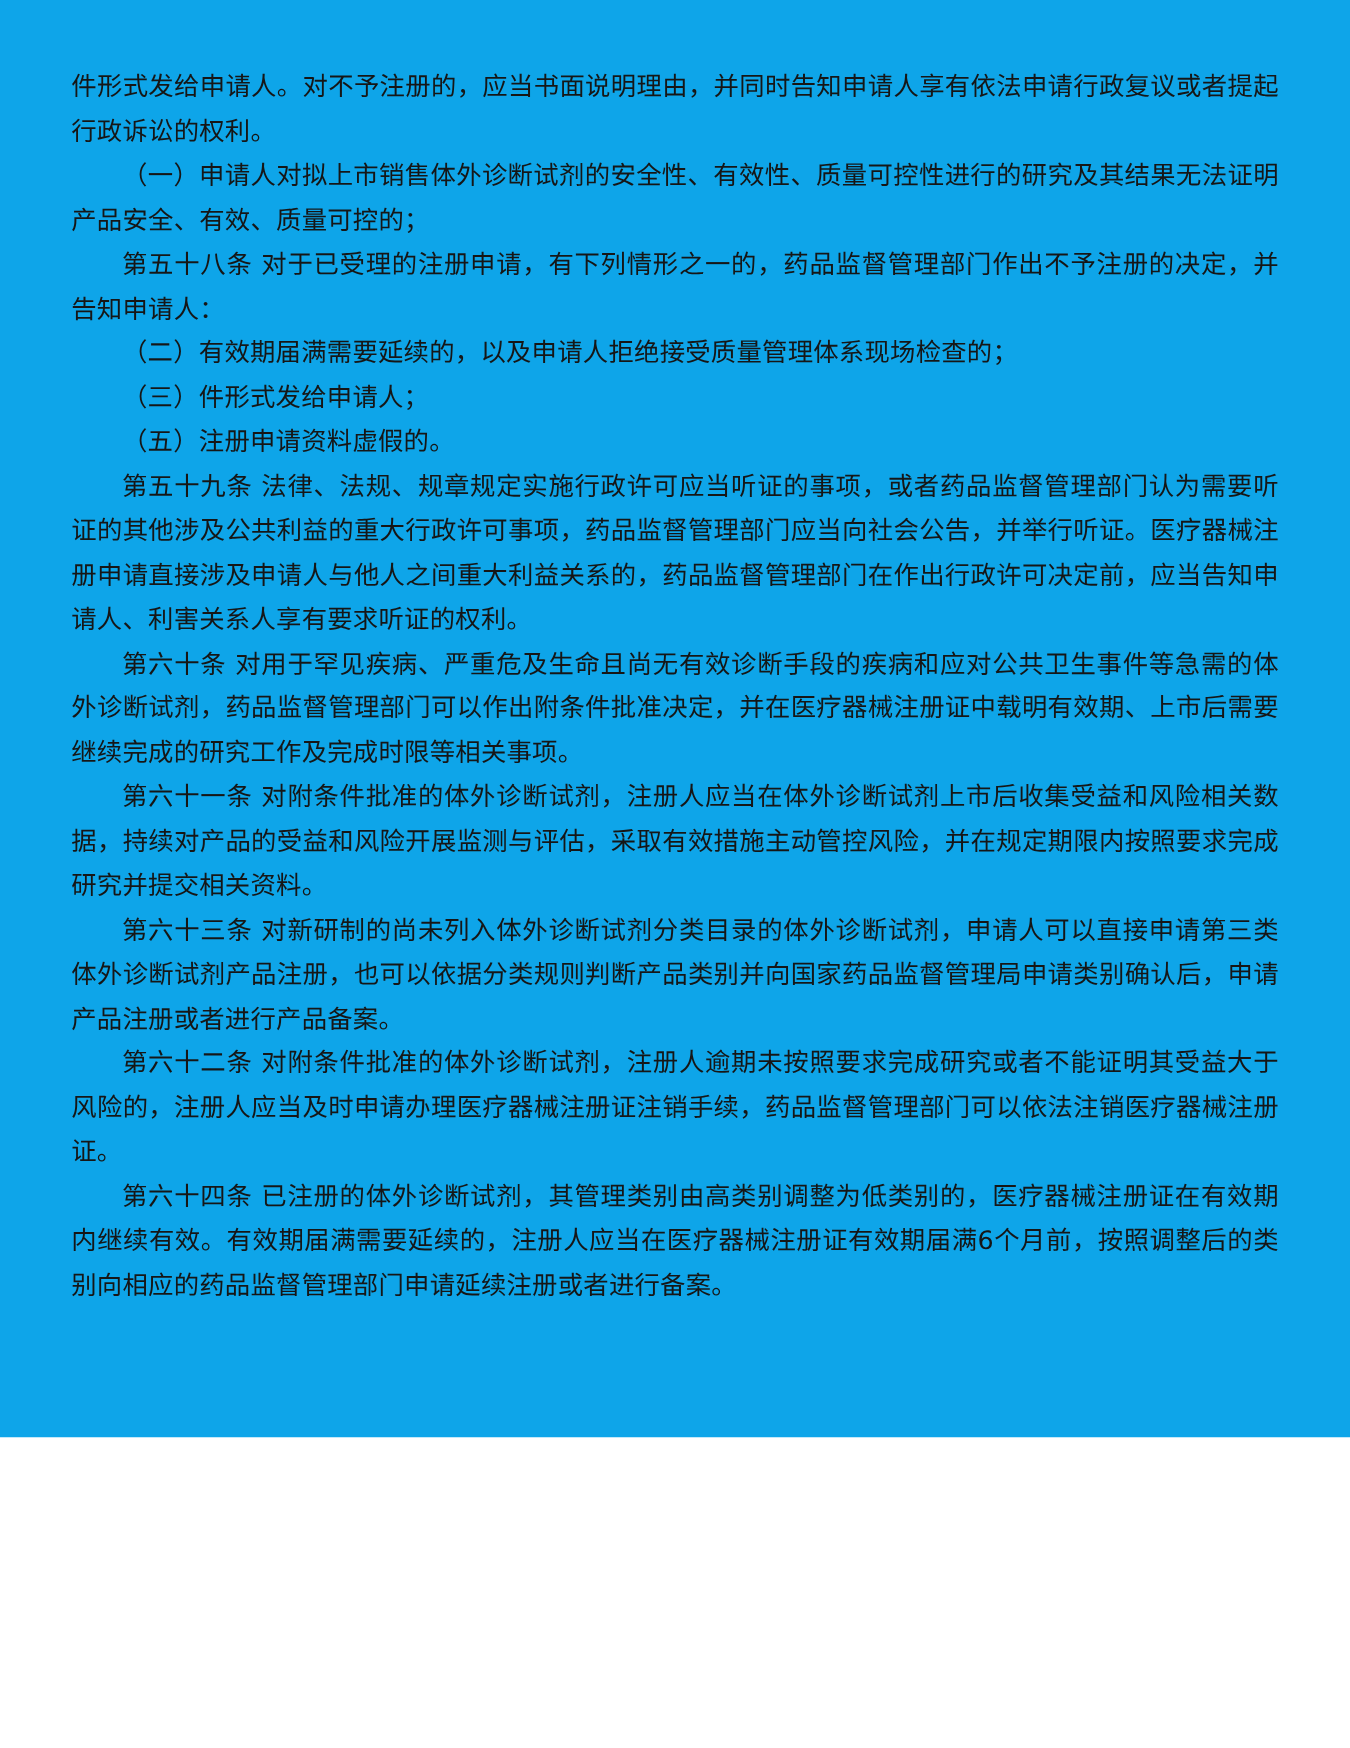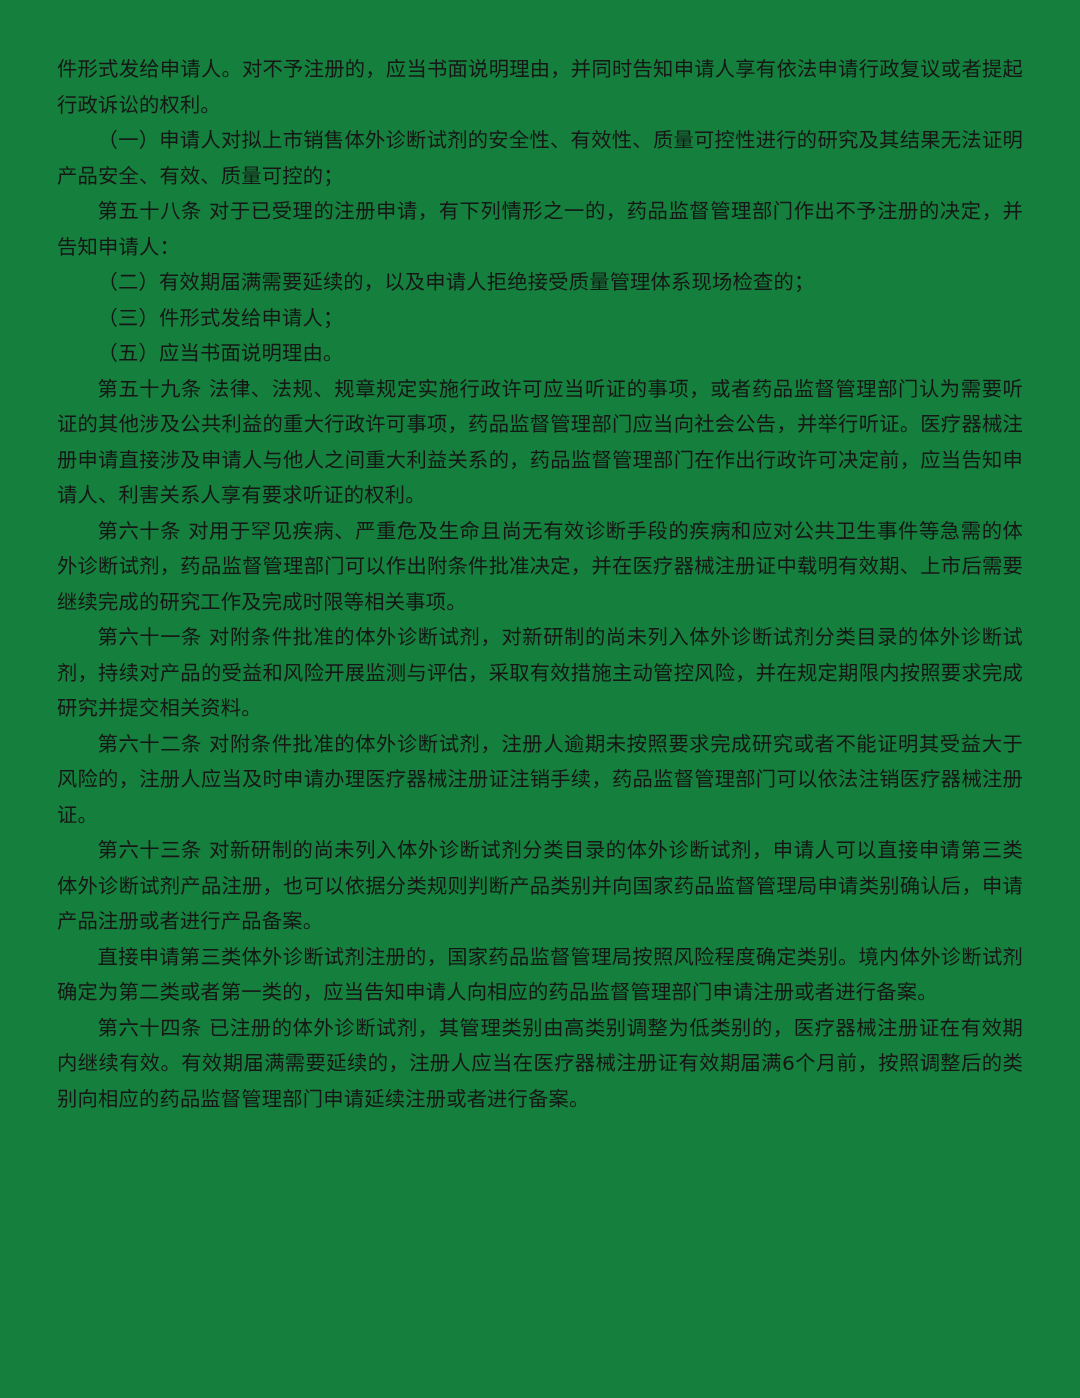--- a/index.html
+++ b/index.html
@@ -3,22 +3,22 @@
 <meta charset="utf-8">
 <style>
   html, body {
     margin: 0;
     padding: 0;
     background: #ffffff;
   }
   .page {
     position: relative;
     width: 1080px;
-    height: 1398px;
-    background: #15803d;
+    height: 1150px;
+    background: #0ea5e9;
     box-sizing: border-box;
     padding: 52px 57px 12px 57px;
     overflow: hidden;
   }
   .doc {
     font-family: "DejaVu Sans", "Liberation Sans", sans-serif;
     font-size: 20.3px;
     line-height: 35.5px;
     color: #161616;
     text-align: justify;
@@ -38,22 +38,21 @@
 </head>
 <body>
 
 <div class="page">
   <div class="doc">
       <p class="para no-indent">件形式发给申请人。对不予注册的，应当书面说明理由，并同时告知申请人享有依法申请行政复议或者提起行政诉讼的权利。</p>
       <p class="para">（一）申请人对拟上市销售体外诊断试剂的安全性、有效性、质量可控性进行的研究及其结果无法证明产品安全、有效、质量可控的；</p>
       <p class="para">第五十八条 对于已受理的注册申请，有下列情形之一的，药品监督管理部门作出不予注册的决定，并告知申请人：</p>
       <p class="para">（二）有效期届满需要延续的，以及申请人拒绝接受质量管理体系现场检查的；</p>
       <p class="para">（三）件形式发给申请人；</p>
-      <p class="para">（五）应当书面说明理由。</p>
+      <p class="para">（五）注册申请资料虚假的。</p>
       <p class="para">第五十九条 法律、法规、规章规定实施行政许可应当听证的事项，或者药品监督管理部门认为需要听证的其他涉及公共利益的重大行政许可事项，药品监督管理部门应当向社会公告，并举行听证。医疗器械注册申请直接涉及申请人与他人之间重大利益关系的，药品监督管理部门在作出行政许可决定前，应当告知申请人、利害关系人享有要求听证的权利。</p>
       <p class="para">第六十条 对用于罕见疾病、严重危及生命且尚无有效诊断手段的疾病和应对公共卫生事件等急需的体外诊断试剂，药品监督管理部门可以作出附条件批准决定，并在医疗器械注册证中载明有效期、上市后需要继续完成的研究工作及完成时限等相关事项。</p>
-      <p class="para">第六十一条 对附条件批准的体外诊断试剂，对新研制的尚未列入体外诊断试剂分类目录的体外诊断试剂，持续对产品的受益和风险开展监测与评估，采取有效措施主动管控风险，并在规定期限内按照要求完成研究并提交相关资料。</p>
+      <p class="para">第六十一条 对附条件批准的体外诊断试剂，注册人应当在体外诊断试剂上市后收集受益和风险相关数据，持续对产品的受益和风险开展监测与评估，采取有效措施主动管控风险，并在规定期限内按照要求完成研究并提交相关资料。</p>
+      <p class="para">第六十三条 对新研制的尚未列入体外诊断试剂分类目录的体外诊断试剂，申请人可以直接申请第三类体外诊断试剂产品注册，也可以依据分类规则判断产品类别并向国家药品监督管理局申请类别确认后，申请产品注册或者进行产品备案。</p>
       <p class="para">第六十二条 对附条件批准的体外诊断试剂，注册人逾期未按照要求完成研究或者不能证明其受益大于风险的，注册人应当及时申请办理医疗器械注册证注销手续，药品监督管理部门可以依法注销医疗器械注册证。</p>
-      <p class="para">第六十三条 对新研制的尚未列入体外诊断试剂分类目录的体外诊断试剂，申请人可以直接申请第三类体外诊断试剂产品注册，也可以依据分类规则判断产品类别并向国家药品监督管理局申请类别确认后，申请产品注册或者进行产品备案。</p>
-      <p class="para">直接申请第三类体外诊断试剂注册的，国家药品监督管理局按照风险程度确定类别。境内体外诊断试剂确定为第二类或者第一类的，应当告知申请人向相应的药品监督管理部门申请注册或者进行备案。</p>
       <p class="para">第六十四条 已注册的体外诊断试剂，其管理类别由高类别调整为低类别的，医疗器械注册证在有效期内继续有效。有效期届满需要延续的，注册人应当在医疗器械注册证有效期届满6个月前，按照调整后的类别向相应的药品监督管理部门申请延续注册或者进行备案。</p>
     </div>
 </div>
 
 </body></html>

